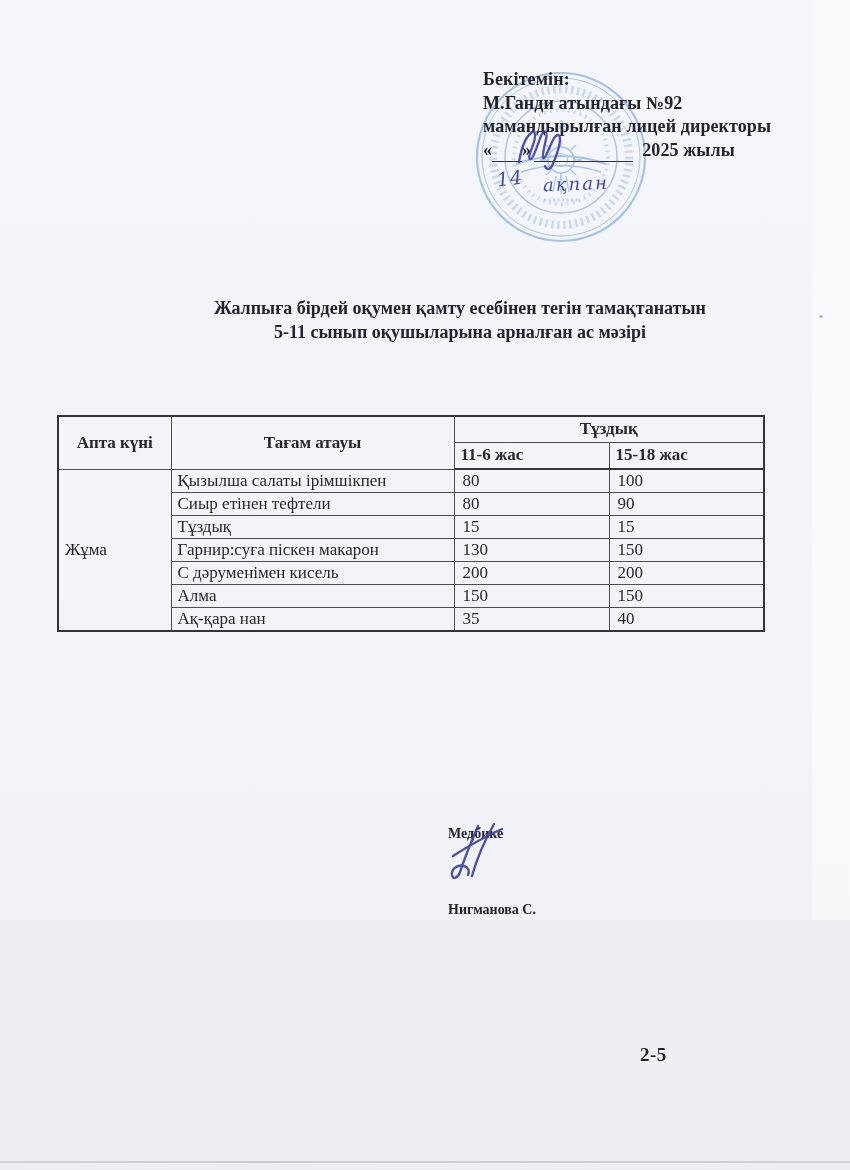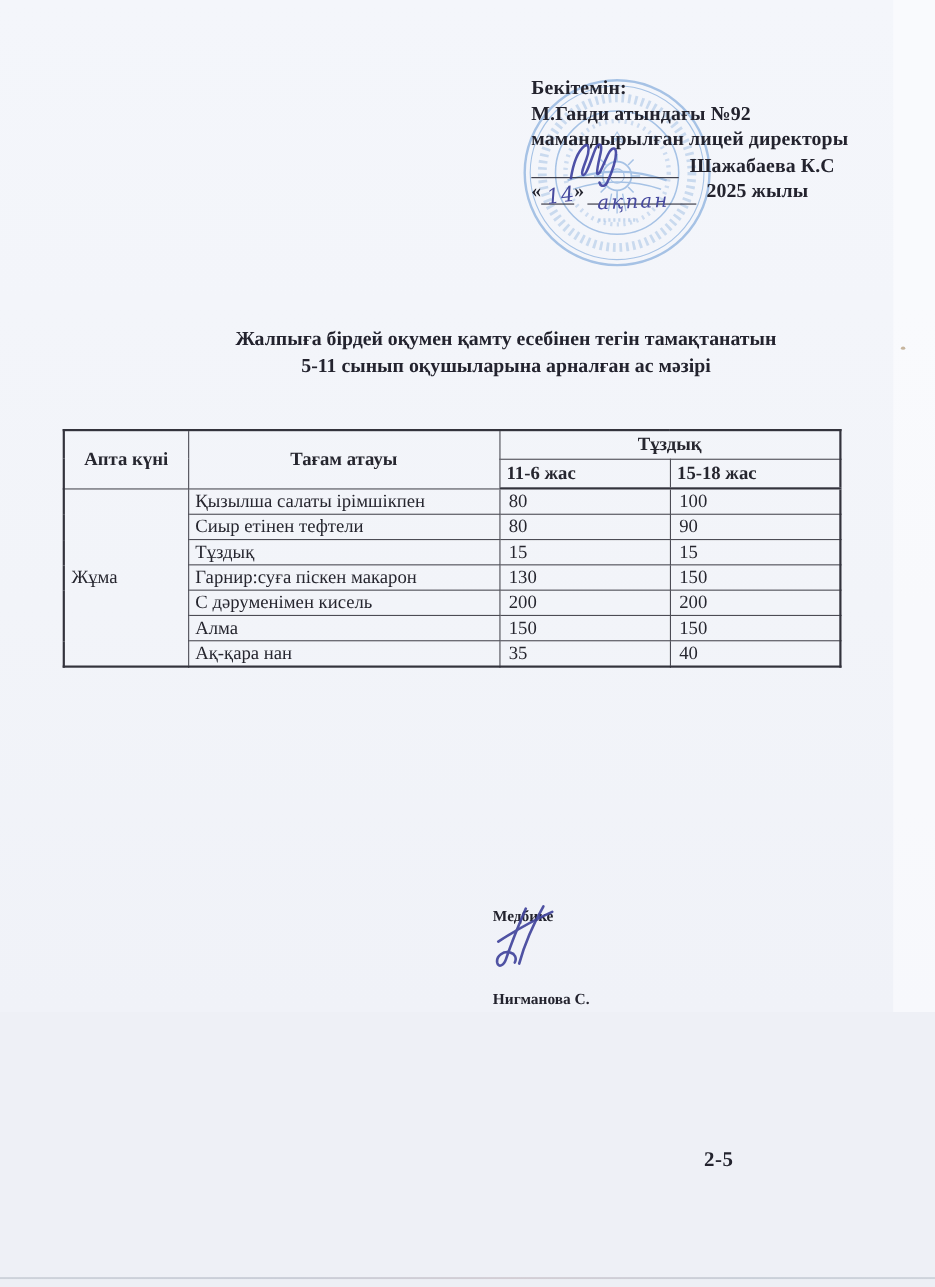--- a/index.html
+++ b/index.html
@@ -73,21 +73,21 @@
     width:706px; font-size:17px; color:#26262f;
   }
   .menu-table col.c1 { width:113px; }
   .menu-table col.c2 { width:283px; }
   .menu-table col.c3 { width:155px; }
   .menu-table col.c4 { width:155px; }
   .menu-table th, .menu-table td {
     border:1px solid #4c4c55; padding:1px 6px; vertical-align:middle;
     font-weight:normal; line-height:20px;
   }
-  .menu-table { border:2px solid #33333c; }
+  .menu-table { border:2px solid #33333c;margin-top:25px; }
   .menu-table thead th { font-weight:bold; }
   .th-day, .th-dish, .th-amount { text-align:center; height:26px; }
   .th-age { text-align:left; height:27px; padding-left:8px; }
   .menu-table thead tr:last-child th { border-bottom:2px solid #33333c; }
   .menu-table tbody tr { height:22px; }
   .menu-table td.num { padding-left:8px; }
   .day-cell {
     vertical-align:top; font-weight:bold; padding-top:3px; padding-left:5px;
   }
 
@@ -128,24 +128,20 @@
         <path d="M72,132 L106,132" stroke-width="3" stroke-dasharray="2 2.5" opacity=".6"></path>
       </g>
     </g>
   </svg>
 
   <div class="approval">
     <div>Бекітемін:</div>
     <div>М.Ганди атындағы №92</div>
     <div>мамандырылған лицей директоры</div>
     <div class="row">
-      <span class="blank sig-line"></span>
-      <span>Шажабаева К.С</span>
-    </div>
-    <div class="row">
       <span>«</span>
       <span class="blank day-gap"></span>
       <span>»</span>
       <span class="blank month-gap"></span>
       <span class="year-gap"></span>
       <span>2025 жылы</span>
     </div>
     <span class="hand hand-day">14</span>
     <span class="hand hand-month">ақпан</span>
 

